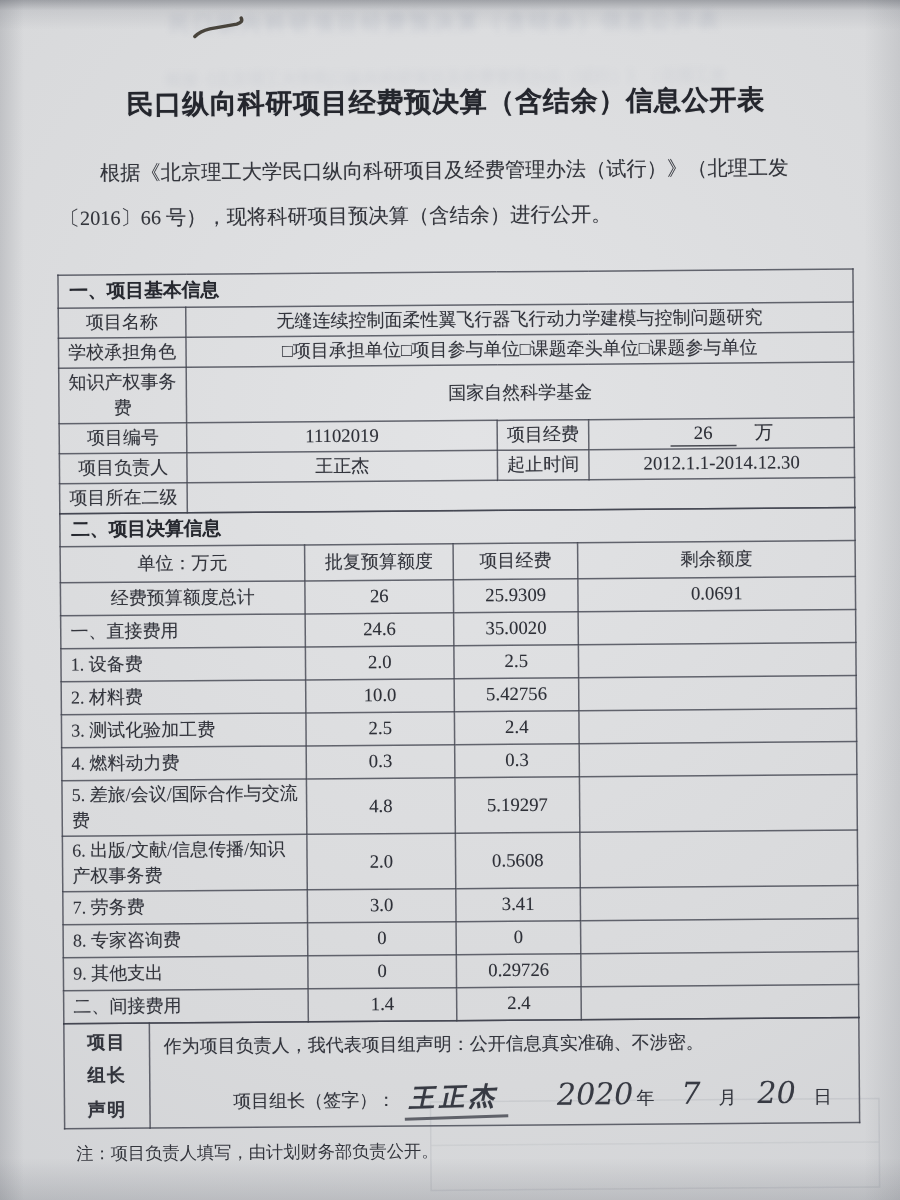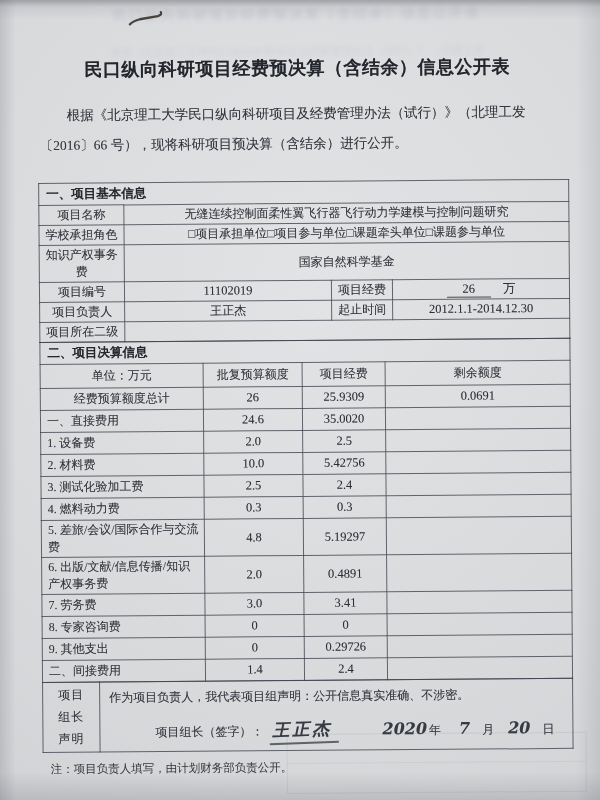--- a/index.html
+++ b/index.html
@@ -57,31 +57,31 @@
   .t1 .lbl { text-align:center; }
   .c { text-align:center; }
   .num { font-family:"Liberation Serif",serif; font-size:12.5px; text-align:center; color:#2e3038; }
   .t2 td { height:22px; }
   .t2 tr.head td { height:24px; text-align:center; }
   .t2 .rowlbl { text-align:left; padding-left:6px; }
   .underlined { display:inline-block; padding:0 16px; border-bottom:1px solid rgba(46,48,56,.85); }
   .unit { margin-left:12px; }
 
   .t3 td { height:66px; }
-  .stmt-lbl { width:2.2em; margin:0 auto; line-height:1.85; letter-spacing:1px; text-align:center; }
+  .stmt-lbl { width:2.2em; margin:0 auto; line-height:1.85; letter-spacing:1px; text-align:center;font-weight:bold; }
   .stmt-cell { vertical-align:top; padding:7px 8px 4px 9px; }
   .sign-line { display:flex; align-items:baseline; margin:13px 8px 0 46px; }
   .hand { font-family:"DejaVu Serif",serif; font-style:italic; color:#373a43; }
   .signature {
     display:inline-block; margin-left:6px; padding:0 6px 1px 3px;
     font-size:17px; font-weight:700; letter-spacing:3px;
     border-bottom:2px solid rgba(55,58,67,.75); transform:rotate(-1.5deg);
   }
   .date-group { margin-left:auto; display:flex; align-items:baseline; }
-  .d-num { font-size:16px; font-weight:700; }
+  .d-num { font-size:20px; font-weight:400; }
   .d-unit { font-size:12px; margin:0 2px; font-style:normal; font-family:"Liberation Serif",serif; }
   .gap14 { margin-left:16px; } .gap10 { margin-left:12px; }
 
   .note { margin:9px 0 0 48px; font-size:11.5px; color:#33353c; }
 </style>
 </head>
 <body>
 
 <div class="photo">
   <div class="sheet">
@@ -197,21 +197,21 @@
       </tr>
       <tr style="height:34px">
         <td class="rowlbl">5. 差旅/会议/国际合作与交流费</td>
         <td class="num">4.8</td>
         <td class="num">5.19297</td>
         <td class="num"></td>
       </tr>
       <tr style="height:34px">
         <td class="rowlbl">6. 出版/文献/信息传播/知识产权事务费</td>
         <td class="num">2.0</td>
-        <td class="num">0.4891</td>
+        <td class="num">0.5608</td>
         <td class="num"></td>
       </tr>
       <tr>
         <td class="rowlbl">7. 劳务费</td>
         <td class="num">3.0</td>
         <td class="num">3.41</td>
         <td class="num"></td>
       </tr>
       <tr>
         <td class="rowlbl">8. 专家咨询费</td>

